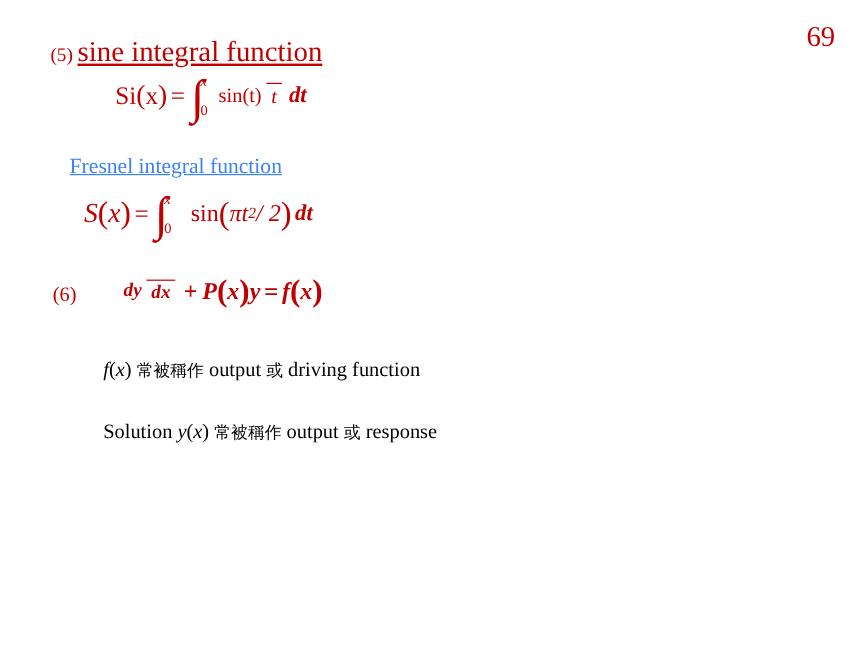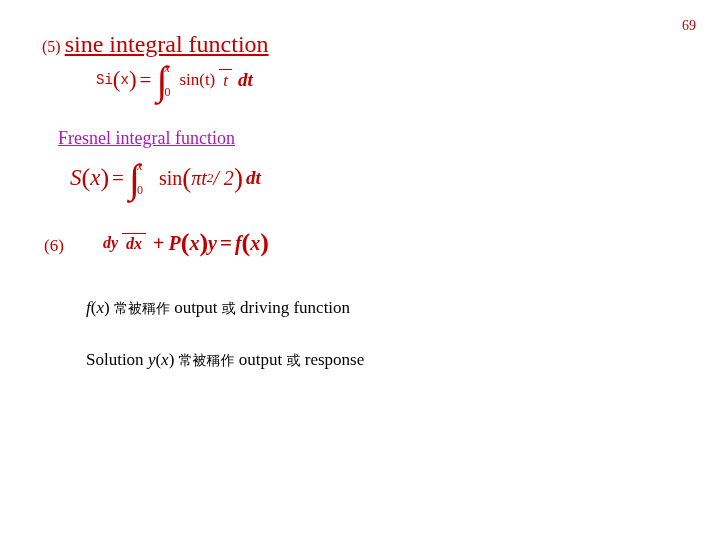--- a/index.html
+++ b/index.html
@@ -18,21 +18,21 @@
   .slide {
     position: absolute;
     left: 0; top: 0;
     width: 720px;
     height: 540px;
   }
   .page-number {
     position: absolute;
     right: 24px;
     top: 18px;
-    font-size: 14px;
+    font-size: 24px;
     color: #C00000;
     font-family: "Liberation Serif", serif;
   }
   
   .item5 {
     position: absolute;
     left: 42px;
     top: 31px;
     font-size: 17px;
     color: #C00000;
@@ -59,23 +59,22 @@
     display: flex;
     align-items: center;
   }
   .mi {
     font-style: italic;
   }
   .up {
     font-style: normal;
   }
   .f-si {
-    font-size: 14px;
-    font-style: normal;
-    font-family: Liberation Mono, monospace;
+    font-size: 21px;
+    font-style: normal;
   }
   .paren {
     font-size: 23px;
     font-style: normal;
   }
   .eqsign {
     font-size: 21px;
     margin: 0 3px 0 3px;
   }
   
@@ -133,21 +132,21 @@
     font-style: italic;
     margin-left: 3px;
     font-weight: bold;
   }
   
   .fresnel-title {
     position: absolute;
     left: 58px;
     top: 128px;
     font-size: 18px;
-    color: #a21caf;
+    color: #3b82f6;
     text-decoration: underline;
     white-space: nowrap;
   }
   
   .formula2 {
     position: absolute;
     left: 70px;
     top: 160px;
     color: #C00000;
     white-space: nowrap;

